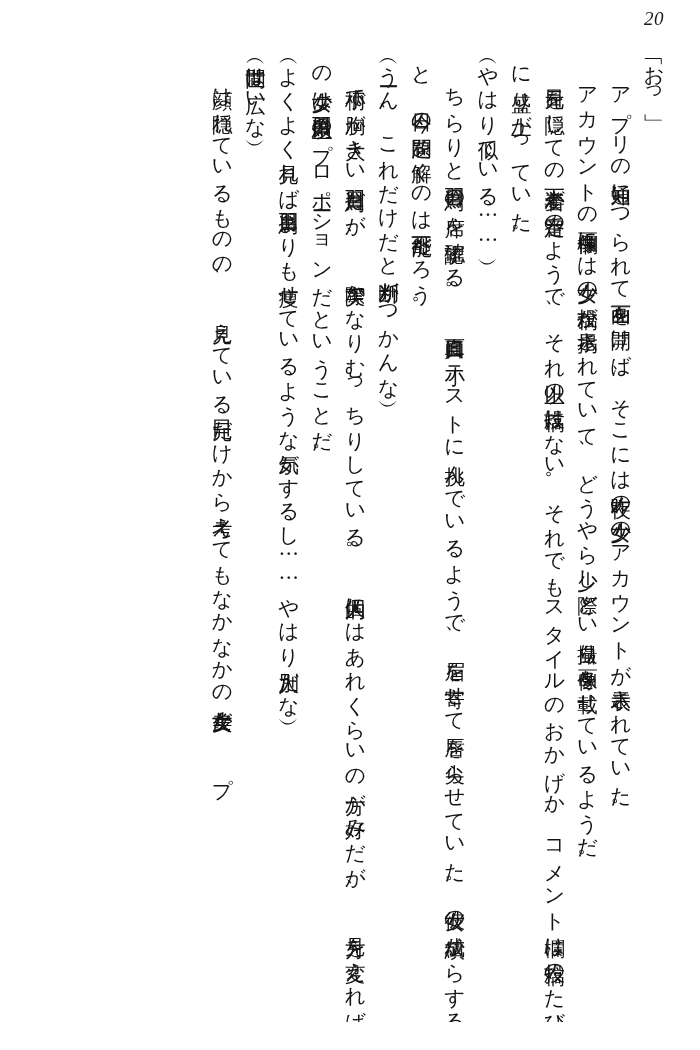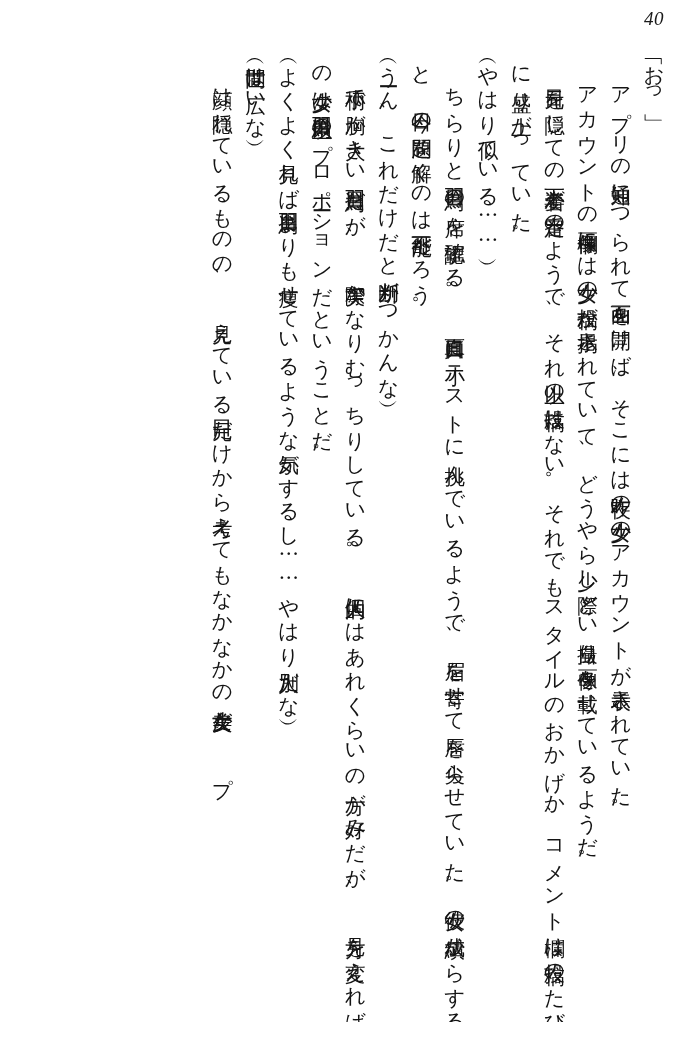--- a/index.html
+++ b/index.html
@@ -66,21 +66,21 @@
   .body-text .para + .para {
     margin-right: 0;
   }
 
 </style>
 </head>
 <body>
 
 <div class="page">
 
-  <div class="page-number">40</div>
+  <div class="page-number">20</div>
 
   <div class="body-text">
     <p class="para">「おっ」</p>
     <p class="para">　アプリの通知につられて画面を開けば、そこには昨夜の少女のアカウントが表示されていた。</p>
     <p class="para">　アカウントの画像欄には少女の投稿が掲示されていて、どうやら少し際どい自撮り画像を載せているようだ。</p>
     <p class="para">　目元を隠しての下着姿が定番のようで、それ以上の投稿はない。それでもスタイルのおかげか、コメント欄は投稿のたびに盛り上がっていた。</p>
     <p class="para">（やはり似ている……）</p>
     <p class="para">　ちらりと羽目鳥の席を確認する。　真面目に小テストに挑んでいるようで、眉を寄せて唇を尖らせていた。彼女の成績からすると、今日の問題を解くのは不可能だろう。</p>
     <p class="para">（うーん、これだけだと判断がつかんな）</p>
     <p class="para">　小柄で胸が大きい羽目鳥だが、　実際かなりむっちりしている。　個人的にはあれくらいの方が好みだが、　見方を変えれば画面の少女は羽目鳥以上のプロポーションだということだ。</p>

